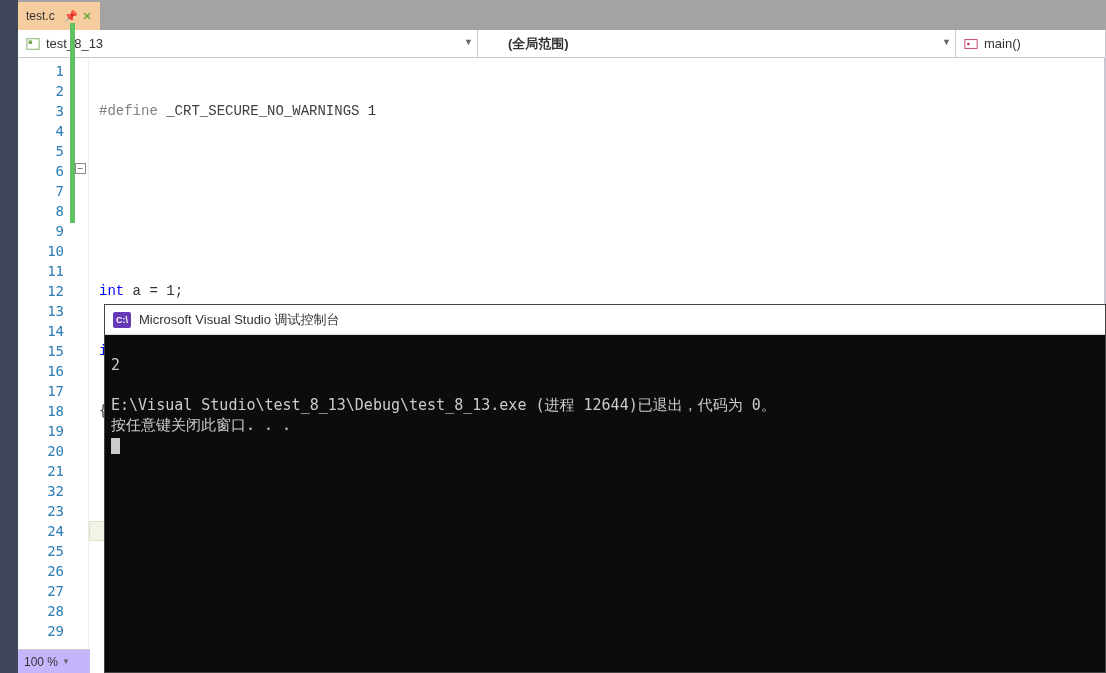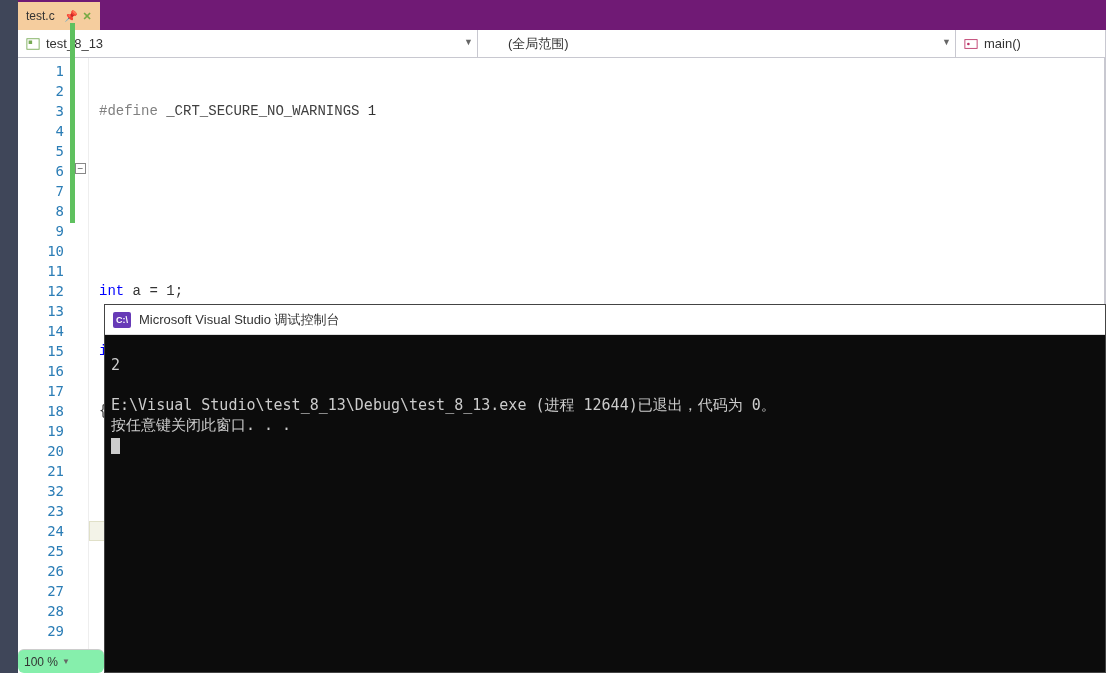--- a/index.html
+++ b/index.html
@@ -1,47 +1,47 @@
 <!DOCTYPE html>
 <html><head>
 <meta charset="utf-8">
 <style>
 * { margin:0; padding:0; box-sizing:border-box; }
 body { font-family:"Segoe UI","Microsoft YaHei",sans-serif; font-size:13px; background:#5b6071; color:#333; width:1106px; height:673px; overflow:hidden; position:relative; }
 .shell { display:flex; height:100%; }
 .side-gutter { width:18px; background:#3f4659; }
 .main-col { flex:1; display:flex; flex-direction:column; min-width:0; }
-.tab-bar { height:30px; background:#701a75; display:flex; align-items:flex-end; }
+.tab-bar { height:30px; background:#a3a3a3; display:flex; align-items:flex-end; }
 .tab { background:#f5cd9e; height:28px; display:flex; align-items:center; padding:0 8px; font-size:12px; position:relative; }
 .tab-pin, .tab-close { margin-left:10px; font-size:11px; color:#555; cursor:pointer; }
 .tab-close { margin-left:4px; font-weight:bold; color:#7a4; }
 .nav-row { height:28px; background:#eef0f4; border-bottom:1px solid #c8c8d0; display:flex; }
 .nav-cell { display:flex; align-items:center; padding:0 8px; background:#fff; border-right:1px solid #c8c8d0; position:relative; }
 .nav-cell.first { flex:0 0 460px; }
-.nav-cell.middle { flex:1; }
+.nav-cell.middle { flex:1;font-weight:bold; }
 .nav-cell.last { flex:0 0 150px; }
 .nav-icon { width:14px; height:14px; margin-right:6px; display:inline-block; }
 .nav-icon svg { width:14px; height:14px; }
 .nav-dd { position:absolute; right:4px; top:7px; font-size:9px; color:#666; cursor:pointer; }
 .editor-wrap { flex:1; display:flex; background:#fff; min-height:0; }
 .ln-col { width:56px; background:#fff; text-align:right; padding-right:10px; font-family:Consolas,monospace; font-size:14px; color:#2b7db6; line-height:20px; padding-top:3px; }
 .ln-col div { height:20px; }
 .fold-col { width:15px; background:#fff; border-right:1px solid #eee; position:relative; }
 .fold-box { position:absolute; left:1px; width:11px; height:11px; border:1px solid #888; background:#fff; font-size:10px; line-height:9px; text-align:center; color:#555; cursor:pointer; }
 .green-bar { position:absolute; left:70px; top:23px; width:5px; height:200px; background:#5fc15f; }
 .code-col { flex:1; font-family:Consolas,"Courier New",monospace; font-size:14px; line-height:20px; padding-top:3px; white-space:pre; position:relative; }
 .code-line { height:20px; padding-left:10px; }
 .code-line.hl { background:#f3f3e8; box-shadow:inset 0 0 0 1px #e0e0c8; }
 .kw { color:#0000ff; }
 .pp { color:#808080;text-align:right; }
 .mac { color:#404040; }
 .str { color:#a31515; }
 .esc { color:#b35900; }
 .inc { color:#a31515; }
-.zoom-bar { position:absolute; left:18px; bottom:0; height:24px; width:86px; background:#86efac; border-top:1px solid #ccc; display:flex; align-items:center; padding:0 6px; font-size:12px;border-radius:6px; }
+.zoom-bar { position:absolute; left:18px; bottom:0; height:24px; width:72px; background:#c4b5fd; border-top:1px solid #ccc; display:flex; align-items:center; padding:0 6px; font-size:12px; }
 .zoom-dd { margin-left:4px; font-size:8px; color:#666; }
 .console { position:absolute; left:104px; top:304px; width:1002px; height:369px; background:#0c0c0c; border:1px solid #444; display:flex; flex-direction:column; }
 .console-title { height:30px; background:#fff; display:flex; align-items:center; padding:0 8px; border-bottom:1px solid #ddd; }
 .cs-icon { width:18px; height:16px; background:#673ab7; color:#fff; font-size:9px; font-weight:bold; display:flex; align-items:center; justify-content:center; margin-right:8px; border-radius:2px; }
 .console-body { flex:1; padding:20px 6px; font-family:"NSimSun",Consolas,monospace; font-size:15px; color:#ccc; white-space:pre-wrap; line-height:20px; }
 .cursor { display:inline-block; width:9px; height:16px; background:#ccc; vertical-align:text-bottom; }
 .border-right { position:absolute; right:0; top:58px; bottom:0; width:2px; background:#c8c8d0; }
 </style>
 </head>
 <body>

